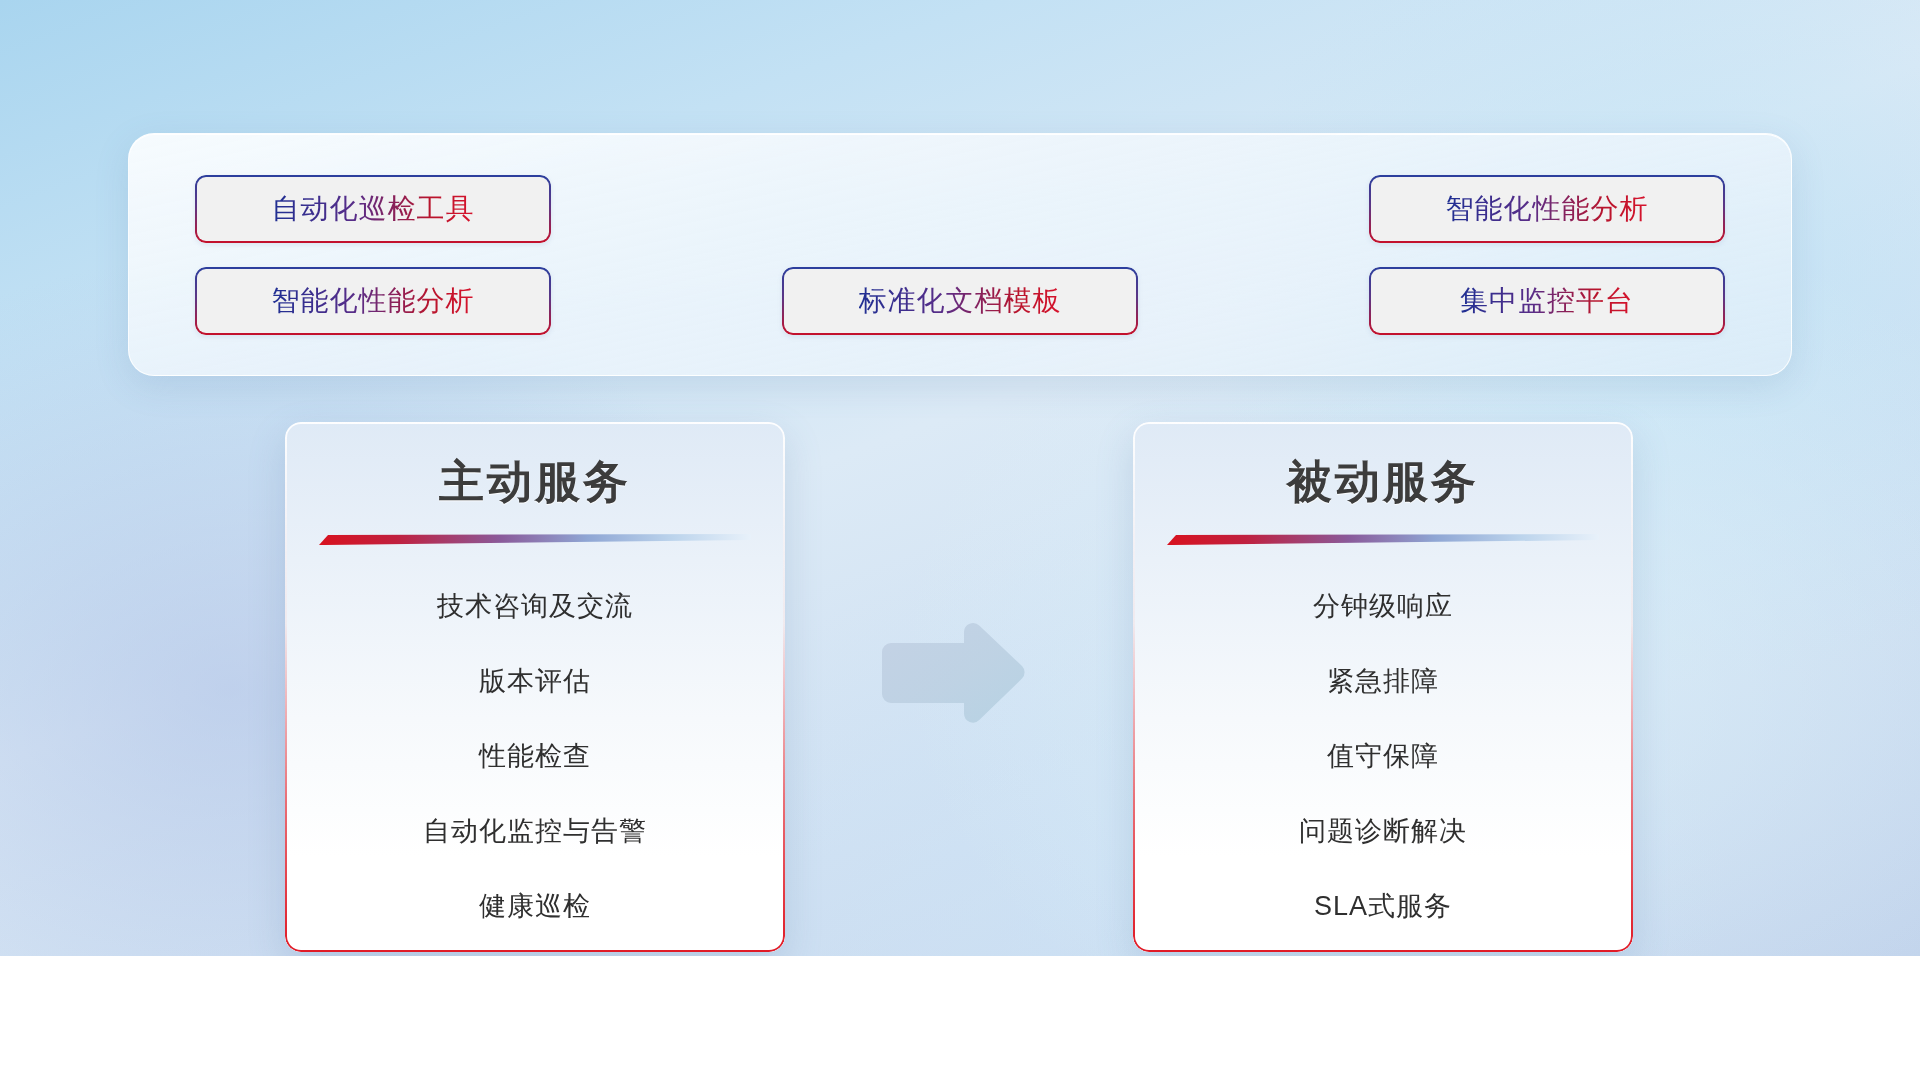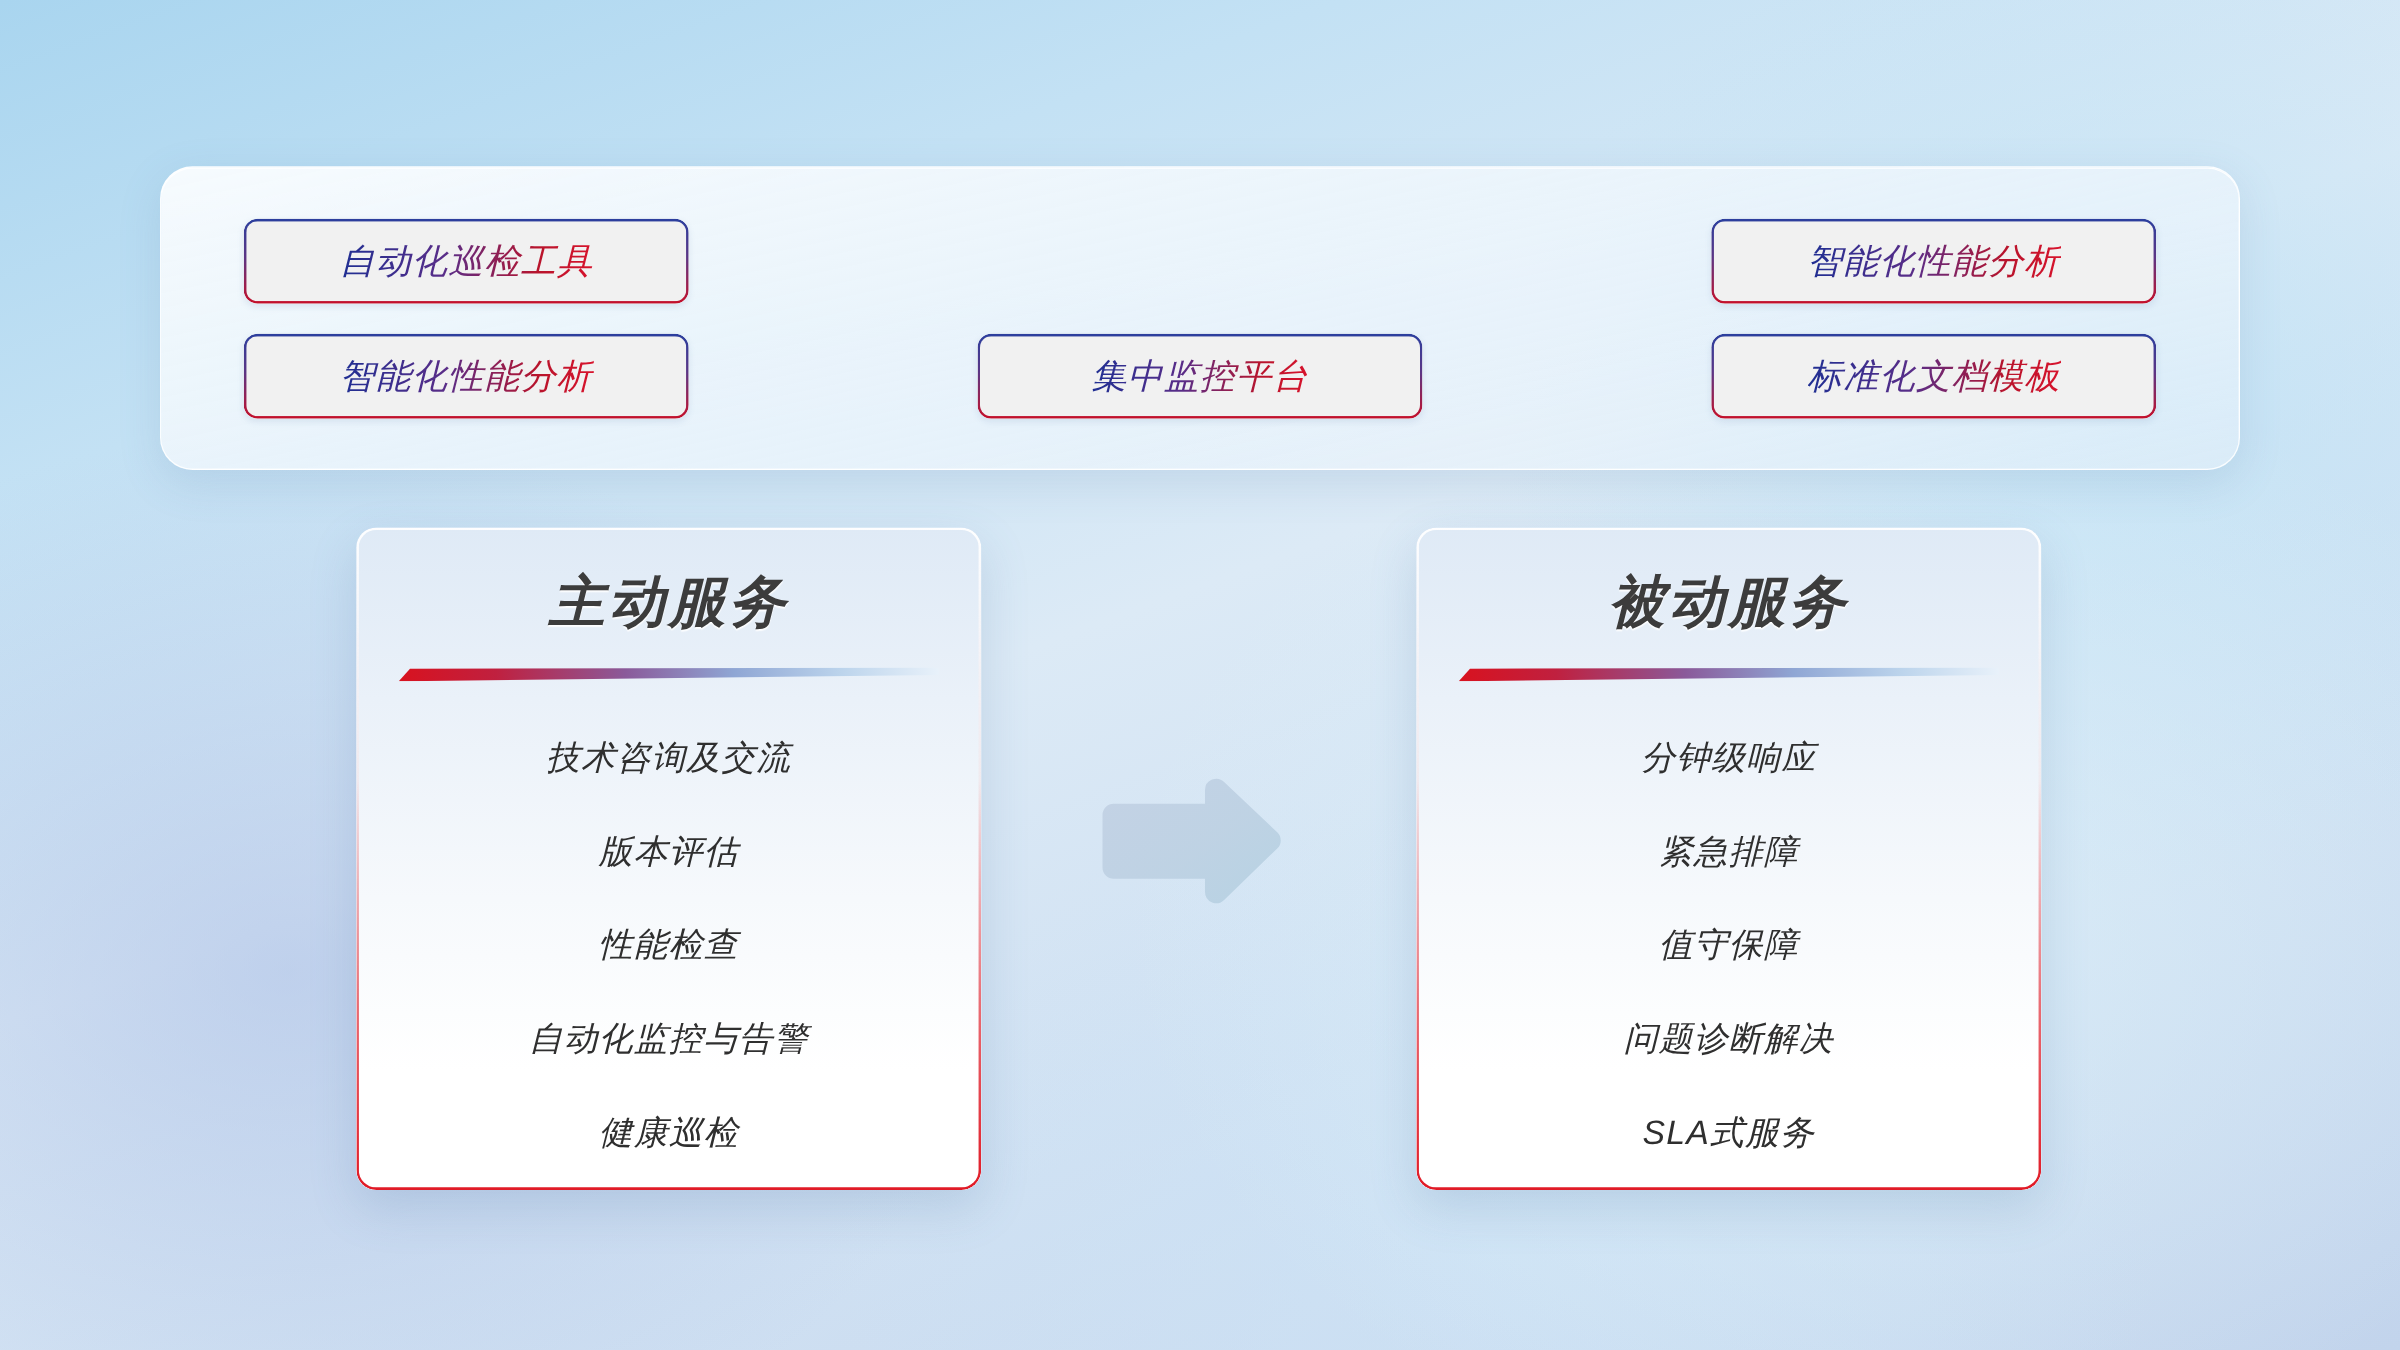--- a/index.html
+++ b/index.html
@@ -6,28 +6,27 @@
 
   html, body {
     width:1920px; height:1080px;
     overflow:hidden;
     font-family:"Liberation Sans","DejaVu Sans",sans-serif;
   }
 
   
   #stage{
     position:relative;
-    width:1920px; height:1080px;
+    width:1920px; height:956px;
     background:
       radial-gradient(ellipse 900px 700px at 12% 72%, rgba(168,188,228,0.55) 0%, rgba(168,188,228,0) 62%),
       radial-gradient(ellipse 760px 620px at 88% 30%, rgba(186,226,246,0.65) 0%, rgba(186,226,246,0) 64%),
       radial-gradient(ellipse 820px 560px at 62% 92%, rgba(206,228,246,0.70) 0%, rgba(206,228,246,0) 66%),
       linear-gradient(160deg, #a9d5ef 0%, #c3e1f4 22%, #dceaf6 46%, #cfe0f2 70%, #c2d4ec 100%);
     overflow:hidden;
-    font-style:italic;
   }
   #stage::after{
     
     content:"";
     position:absolute; inset:0;
     background:radial-gradient(ellipse 1000px 760px at 78% 68%, rgba(222,242,250,0.70) 0%, rgba(222,242,250,0) 60%);
     pointer-events:none;
   }
 
   
@@ -181,24 +180,24 @@
       <div class="pill">
         <span class="pill-label">智能化性能分析</span>
       </div>
     </div>
 
     <div class="pill-row">
       <div class="pill">
         <span class="pill-label">智能化性能分析</span>
       </div>
       <div class="pill">
+        <span class="pill-label">标准化文档模板</span>
+      </div>
+      <div class="pill">
         <span class="pill-label">集中监控平台</span>
-      </div>
-      <div class="pill">
-        <span class="pill-label">标准化文档模板</span>
       </div>
     </div>
 
   </div>
 
   <div class="card" id="card-active">
     <div class="card-inner">
       <div class="card-title">主动服务</div>
 
       <div class="divider-wrap">

